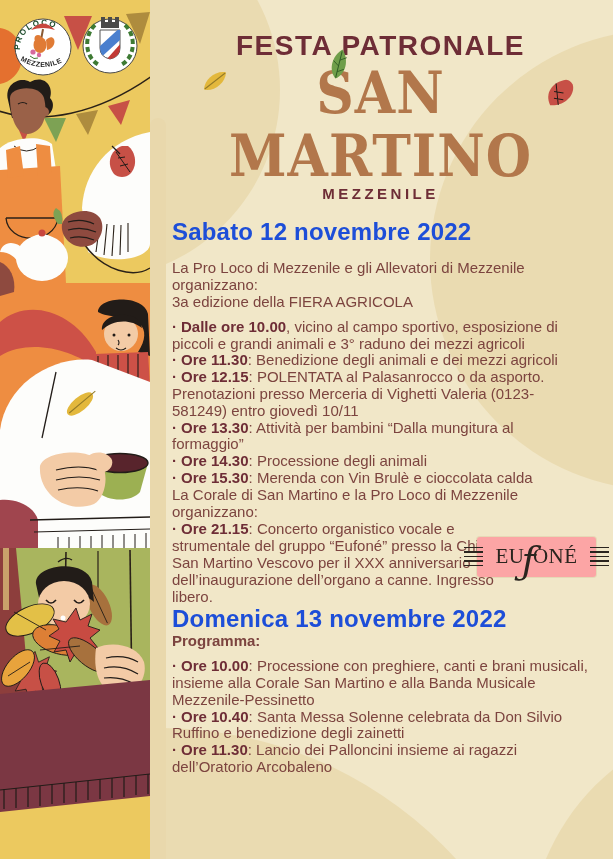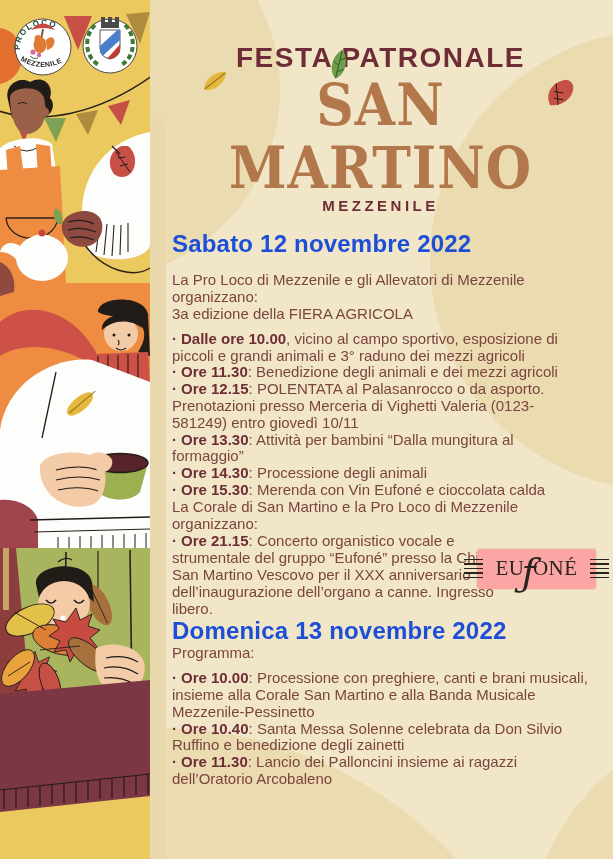--- a/index.html
+++ b/index.html
@@ -14,21 +14,21 @@
   #blob-tl { left:-100px; top:-100px; width:380px; height:380px; }
   #blob-tr { left:430px; top:30px;  width:460px; height:460px; }
   #blob-bl { left:-240px; top:728px; width:800px; height:800px; }
   #blob-br { left:528px; top:718px; width:460px; height:460px; }
   #blob-strip { left:150px; top:118px; width:16px; height:741px; border-radius:8px 8px 0 0; background:#e9d8ac; }
 
   .illustration { position:absolute; left:0; top:0; width:150px; height:859px; z-index:2; }
 
   .content {
     position:absolute; left:150px; top:0; width:463px; height:859px;
-    padding:16px 24px 0 22px; z-index:3;
+    padding:4px 24px 0 22px; z-index:3;
   }
 
   .kicker {
     margin-top:26px; text-align:center;
     font-size:28px; letter-spacing:1.5px; font-weight:700; color:#6e2d36;
   }
   .main-title {
     margin-top:2px; text-align:center;
     font-family:"DejaVu Serif", serif; font-weight:700;
     font-size:52px; letter-spacing:1px; color:#b2774b; line-height:1.1;
@@ -66,21 +66,21 @@
     color:#2a241e; box-shadow:0 0 0 1px rgba(170,140,80,0.15);
   }
   .staff { display:flex; flex-direction:column; gap:3px; }
   .staff i { display:block; width:19px; height:1.5px; background:#2a241e; }
   .eufone-text { display:flex; align-items:center; font-family:"Liberation Serif", serif; font-size:21px; letter-spacing:0.5px; }
   .eufone-f {
     font-family:"DejaVu Serif", serif; font-style:italic;
     font-size:38px; line-height:0; margin:0 -3px; transform:translateY(3px);
   }
 
-  .programma { margin-top:0; }
+  .programma { margin-top:0;font-weight:bold; }
 </style>
 </head>
 <body>
 
 <div class="blob" id="blob-tl"></div>
 <div class="blob" id="blob-tr"></div>
 <div class="blob" id="blob-bl"></div>
 <div class="blob" id="blob-br"></div>
 <div class="blob" id="blob-strip"></div>
 
@@ -318,21 +318,21 @@
   <section>
     <h2 class="section-heading" id="saturday-heading">Sabato 12 novembre 2022</h2>
     <p class="txt intro">La Pro Loco di Mezzenile e gli Allevatori di Mezzenile organizzano:</p>
     <p class="txt">3a edizione della FIERA AGRICOLA</p>
     <div class="list">
         <p class="item"><span class="dot">·</span><b>Dalle ore 10.00</b><span>, vicino al campo sportivo, esposizione di piccoli e grandi animali e 3° raduno dei mezzi agricoli</span></p>
         <p class="item"><span class="dot">·</span><b>Ore 11.30</b><span>: Benedizione degli animali e dei mezzi agricoli</span></p>
         <p class="item"><span class="dot">·</span><b>Ore 12.15</b><span>: POLENTATA al Palasanrocco o da asporto. Prenotazioni presso Merceria di Vighetti Valeria (0123-581249) entro giovedì 10/11</span></p>
         <p class="item"><span class="dot">·</span><b>Ore 13.30</b><span>: Attività per bambini “Dalla mungitura al formaggio”</span></p>
         <p class="item"><span class="dot">·</span><b>Ore 14.30</b><span>: Processione degli animali</span></p>
-        <p class="item"><span class="dot">·</span><b>Ore 15.30</b><span>: Merenda con Vin Eufoné e cioccolata calda</span></p>
+        <p class="item"><span class="dot">·</span><b>Ore 15.30</b><span>: Merenda con Vin Brulè e cioccolata calda</span></p>
       </div>
 
     <div class="evening">
       <p class="txt">La Corale di San Martino e la Pro Loco di Mezzenile organizzano:</p>
       <p class="txt evening-text"><span class="dot">·</span><b>Ore 21.15</b><span>: Concerto organistico vocale e strumentale del gruppo “Eufoné” presso la Chiesa di San Martino Vescovo per il XXX anniversario dell’inaugurazione dell’organo a canne. Ingresso libero.</span></p>
 
       <div class="eufone-box">
         <span class="staff">
             <i></i>
             <i></i>

